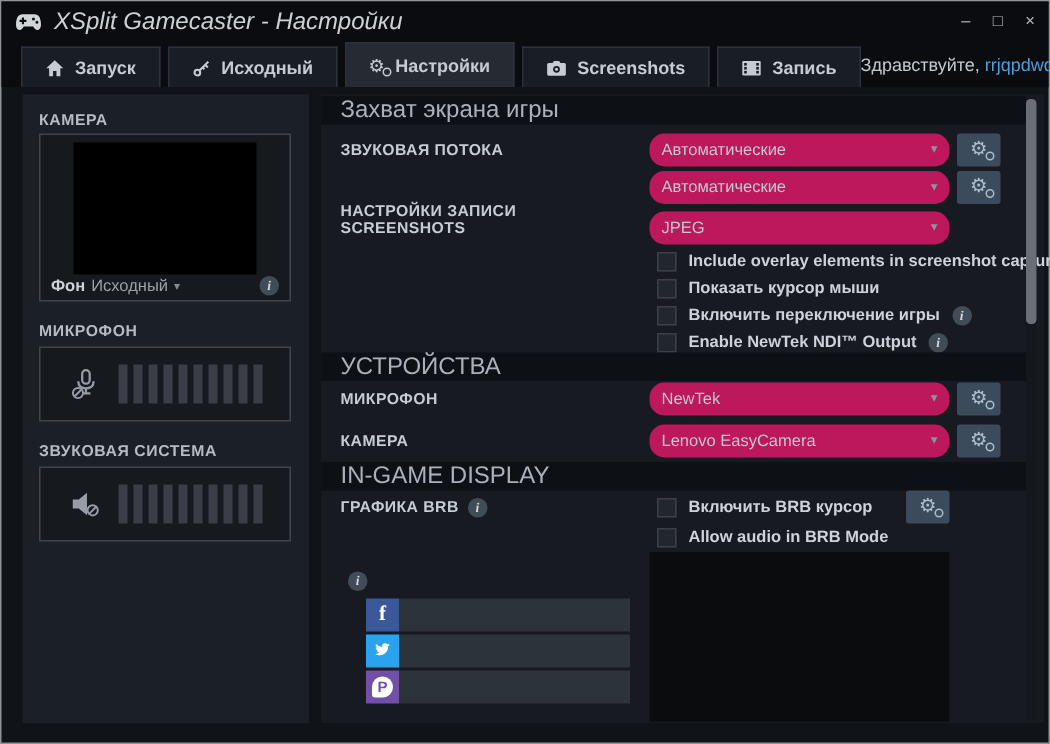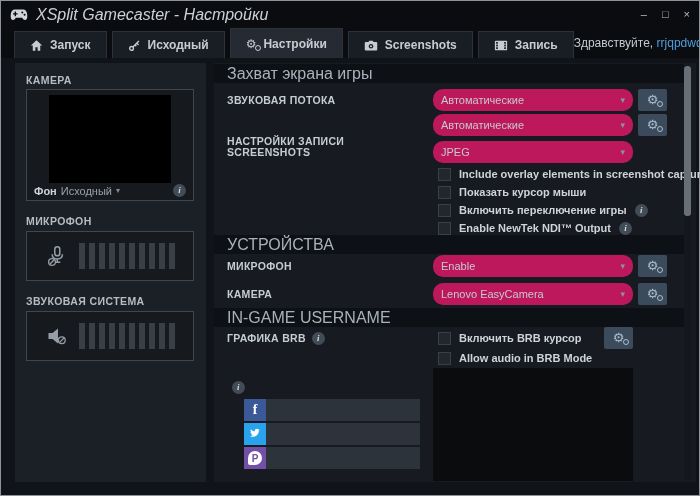--- a/index.html
+++ b/index.html
@@ -277,28 +277,28 @@
     </div>
     <div class="check-row" style="top:157px">
       <span class="checkbox"></span>
       <span class="cb-label">Enable NewTek NDI™ Output</span>
       <span class="info-ic">i</span>
     </div>
 
     <div class="sec-header" style="top:172px">УСТРОЙСТВА</div>
 
     <div class="row-label" style="top:192px">МИКРОФОН</div>
-    <div class="dropdown" style="top:192px">Enable</div>
+    <div class="dropdown" style="top:192px">NewTek</div>
     <div class="gearbtn" style="top:192px; left:424px"><span class="gear-ic">⚙</span></div>
 
     <div class="row-label" style="top:220px">КАМЕРА</div>
     <div class="dropdown" style="top:220px">Lenovo EasyCamera</div>
     <div class="gearbtn" style="top:220px; left:424px"><span class="gear-ic">⚙</span></div>
 
-    <div class="sec-header" style="top:245px">IN-GAME USERNAME</div>
+    <div class="sec-header" style="top:245px">IN-GAME DISPLAY</div>
 
     <div class="row-label" style="top:264px">
       <span>ГРАФИКА BRB</span>
       <span class="info-ic">i</span>
     </div>
     <div class="check-row" style="top:267px">
       <span class="checkbox"></span>
       <span class="cb-label">Включить BRB курсор</span>
     </div>
     <div class="gearbtn" style="top:264px; left:390px"><span class="gear-ic">⚙</span></div>

